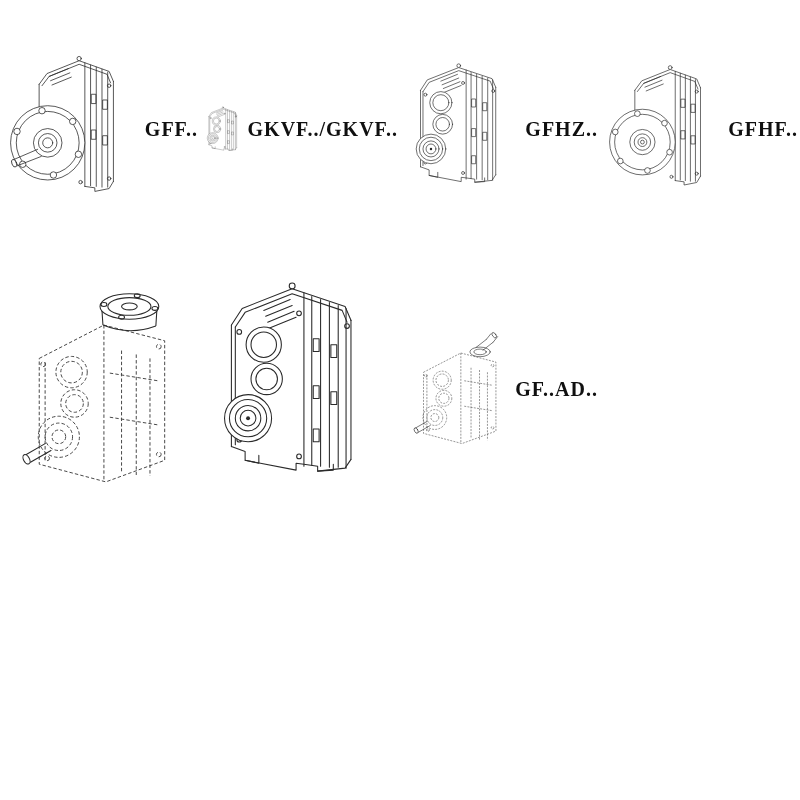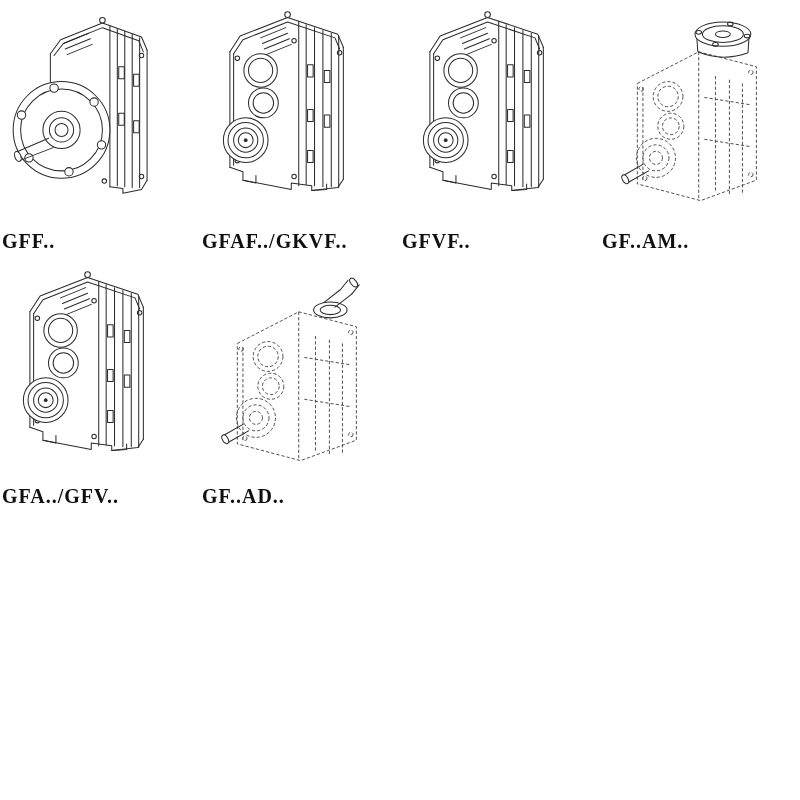--- a/index.html
+++ b/index.html
@@ -10,22 +10,22 @@
     overflow: hidden;
   }
   .page {
     width: 800px; height: 800px;
     display: grid;
     grid-template-columns: repeat(4, 200px);
     grid-template-rows: 265px 255px 280px;
     background: #ffffff;
   }
   .cell {
-    display: flex; flex-direction: column;
-    align-items: flex-start; justify-content: flex-end;
+    display: flex; flex-direction: row;
+    align-items: center; justify-content: flex-end;
     padding: 4px 2px 4px;
     overflow: hidden;
   }
   .drawing {
     width: 186px;
     flex: 1 1 auto;
     min-height: 0;
   }
   .label {
     font-weight: 700;
@@ -234,47 +234,51 @@
     <svg class="drawing" viewBox="0 0 200 230">
         <use href="#sym-flange"></use>
       </svg>
     <figcaption class="label">GFF..</figcaption>
   </figure>
 
   <figure class="cell">
     <svg class="drawing" viewBox="0 0 200 230">
         <use href="#sym-bore"></use>
       </svg>
-    <figcaption class="label">GFAF../GKVF..</figcaption>
+    <figcaption class="label">GKVF../GKVF..</figcaption>
   </figure>
 
   <figure class="cell">
     <svg class="drawing" viewBox="0 0 200 230">
         <use href="#sym-bore"></use>
       </svg>
-    <figcaption class="label">GFVF..</figcaption>
-  </figure>
-
+    <figcaption class="label">GFHZ..</figcaption>
+  </figure>
+
+  <figure class="cell">
+    <svg class="drawing" viewBox="0 0 200 230">
+        <use href="#sym-flange-hollow"></use>
+      </svg>
+    <figcaption class="label">GFHF..</figcaption>
+  </figure>
 
 
 
   <figure class="cell">
     <svg class="drawing" viewBox="0 0 200 230">
         <use href="#sym-dashed-flange"></use>
       </svg>
-    <figcaption class="label">GF..AM..</figcaption>
   </figure>
 
 
 
   <figure class="cell">
     <svg class="drawing" viewBox="0 0 200 230">
         <use href="#sym-bore"></use>
       </svg>
-    <figcaption class="label">GFA../GFV..</figcaption>
   </figure>
 
 
   <figure class="cell">
     <svg class="drawing" viewBox="0 0 200 230">
         <use href="#sym-dashed-shaft"></use>
       </svg>
     <figcaption class="label">GF..AD..</figcaption>
   </figure>
 

